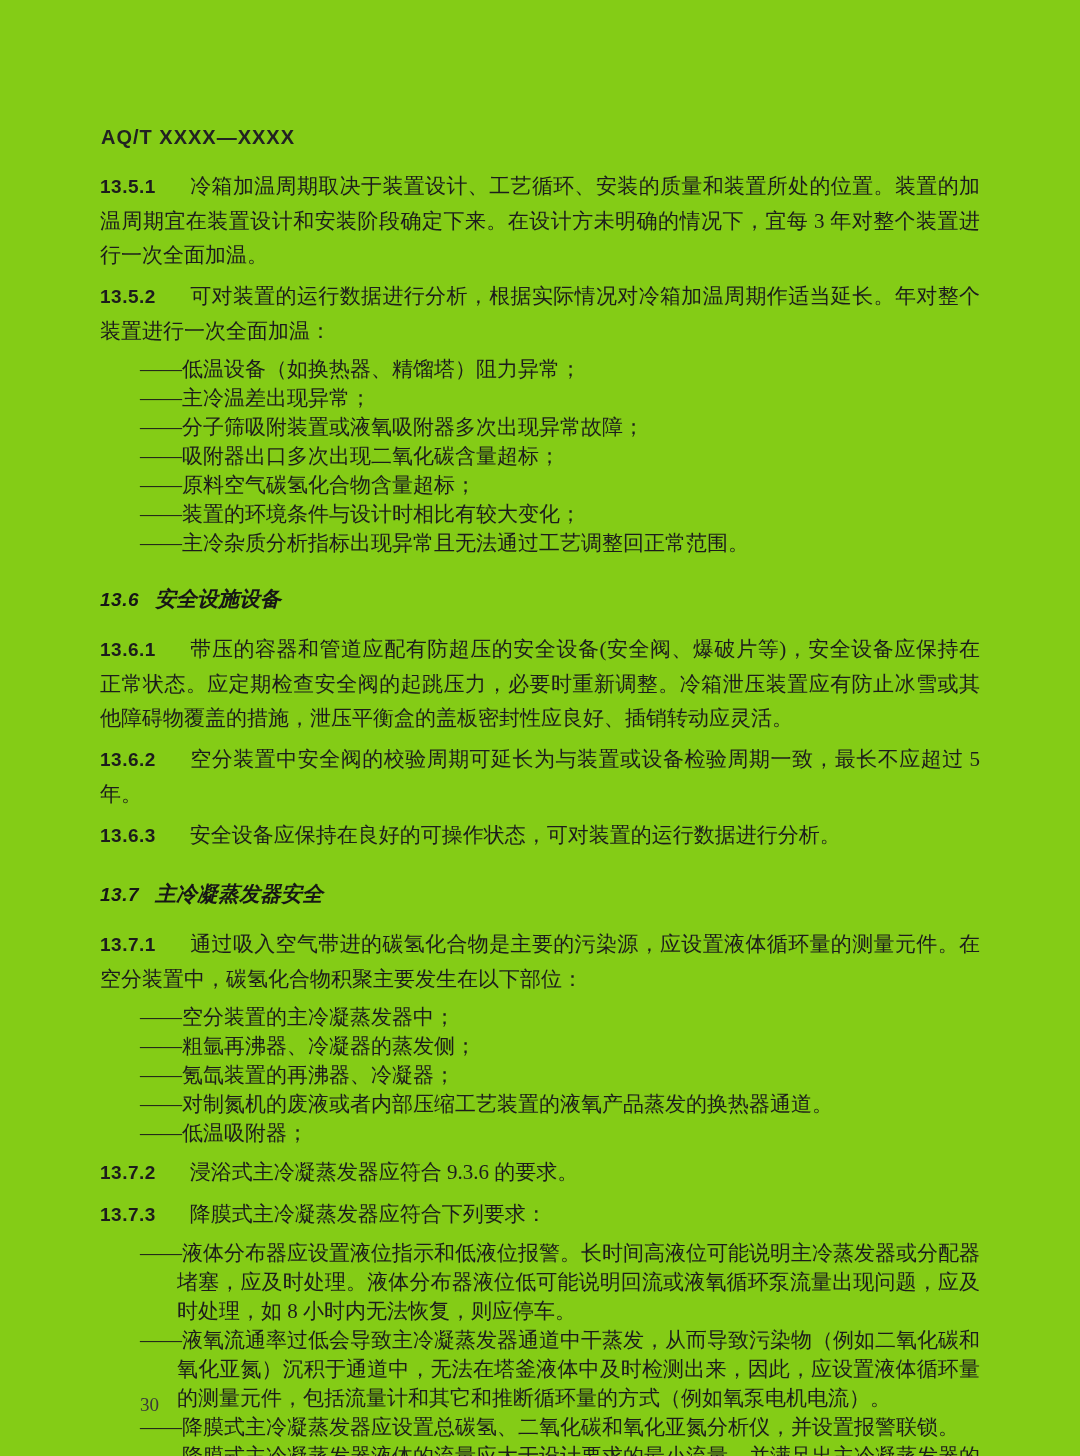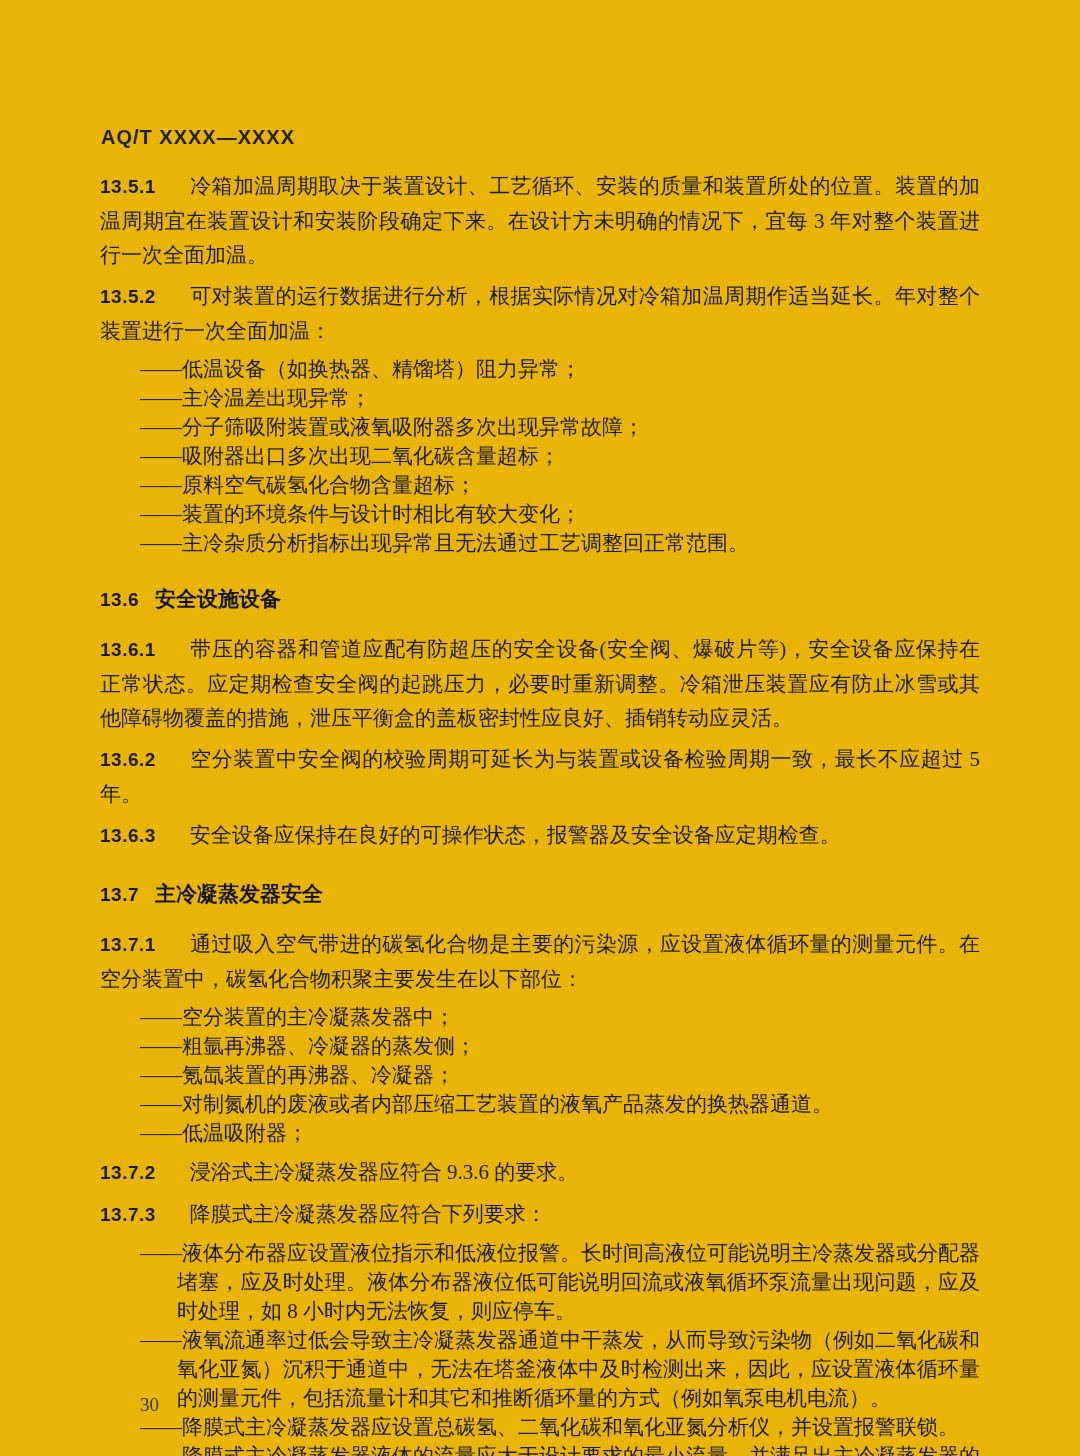--- a/index.html
+++ b/index.html
@@ -5,21 +5,21 @@
   html, body {
     margin: 0;
     padding: 0;
     background: #f4f4f4;
   }
   .page {
     position: relative;
     width: 1080px;
     height: 1456px;
     margin: 0 auto;
-    background: #eab308;
+    background: #84cc16;
     color: #1c1c1c;
     font-family: "Liberation Serif", "DejaVu Serif", serif;
     overflow: hidden;
     box-sizing: border-box;
   }
   .doc-header {
     position: absolute;
     top: 126px;
     left: 101px;
     font-family: "Liberation Sans", "DejaVu Sans", sans-serif;
@@ -50,20 +50,21 @@
     letter-spacing: 0.5px;
     margin-right: 34px;
   }
   .heading {
     font-family: "Liberation Sans", "DejaVu Sans", sans-serif;
     font-weight: bold;
     font-size: 21px;
     line-height: 28px;
     margin: 27px 0 18px 0 !important;
     color: #161616;
+    font-style: italic;
   }
   .heading .num {
     font-size: 19px;
     letter-spacing: 0.5px;
     margin-right: 16px;
   }
   .dash-item {
     font-size: 21px;
     line-height: 29px;
     padding-left: 77px;
@@ -92,21 +93,21 @@
       <p class="dash-item">——低温设备（如换热器、精馏塔）阻力异常；</p>
       <p class="dash-item">——主冷温差出现异常；</p>
       <p class="dash-item">——分子筛吸附装置或液氧吸附器多次出现异常故障；</p>
       <p class="dash-item">——吸附器出口多次出现二氧化碳含量超标；</p>
       <p class="dash-item">——原料空气碳氢化合物含量超标；</p>
       <p class="dash-item">——装置的环境条件与设计时相比有较大变化；</p>
       <p class="dash-item">——主冷杂质分析指标出现异常且无法通过工艺调整回正常范围。</p>
       <h3 class="heading"><span class="num">13.6</span><span>安全设施设备</span></h3>
       <p class="clause"><span class="num">13.6.1</span><span>带压的容器和管道应配有防超压的安全设备(安全阀、爆破片等)，安全设备应保持在正常状态。应定期检查安全阀的起跳压力，必要时重新调整。冷箱泄压装置应有防止冰雪或其他障碍物覆盖的措施，泄压平衡盒的盖板密封性应良好、插销转动应灵活。</span></p>
       <p class="clause"><span class="num">13.6.2</span><span>空分装置中安全阀的校验周期可延长为与装置或设备检验周期一致，最长不应超过 5 年。</span></p>
-      <p class="clause"><span class="num">13.6.3</span><span>安全设备应保持在良好的可操作状态，报警器及安全设备应定期检查。</span></p>
+      <p class="clause"><span class="num">13.6.3</span><span>安全设备应保持在良好的可操作状态，可对装置的运行数据进行分析。</span></p>
       <h3 class="heading"><span class="num">13.7</span><span>主冷凝蒸发器安全</span></h3>
       <p class="clause"><span class="num">13.7.1</span><span>通过吸入空气带进的碳氢化合物是主要的污染源，应设置液体循环量的测量元件。在空分装置中，碳氢化合物积聚主要发生在以下部位：</span></p>
       <p class="dash-item">——空分装置的主冷凝蒸发器中；</p>
       <p class="dash-item">——粗氩再沸器、冷凝器的蒸发侧；</p>
       <p class="dash-item">——氪氙装置的再沸器、冷凝器；</p>
       <p class="dash-item">——对制氮机的废液或者内部压缩工艺装置的液氧产品蒸发的换热器通道。</p>
       <p class="dash-item">——低温吸附器；</p>
       <p class="clause"><span class="num">13.7.2</span><span>浸浴式主冷凝蒸发器应符合 9.3.6 的要求。</span></p>
       <p class="clause"><span class="num">13.7.3</span><span>降膜式主冷凝蒸发器应符合下列要求：</span></p>
       <p class="dash-item">——液体分布器应设置液位指示和低液位报警。长时间高液位可能说明主冷蒸发器或分配器堵塞，应及时处理。液体分布器液位低可能说明回流或液氧循环泵流量出现问题，应及时处理，如 8 小时内无法恢复，则应停车。</p>

